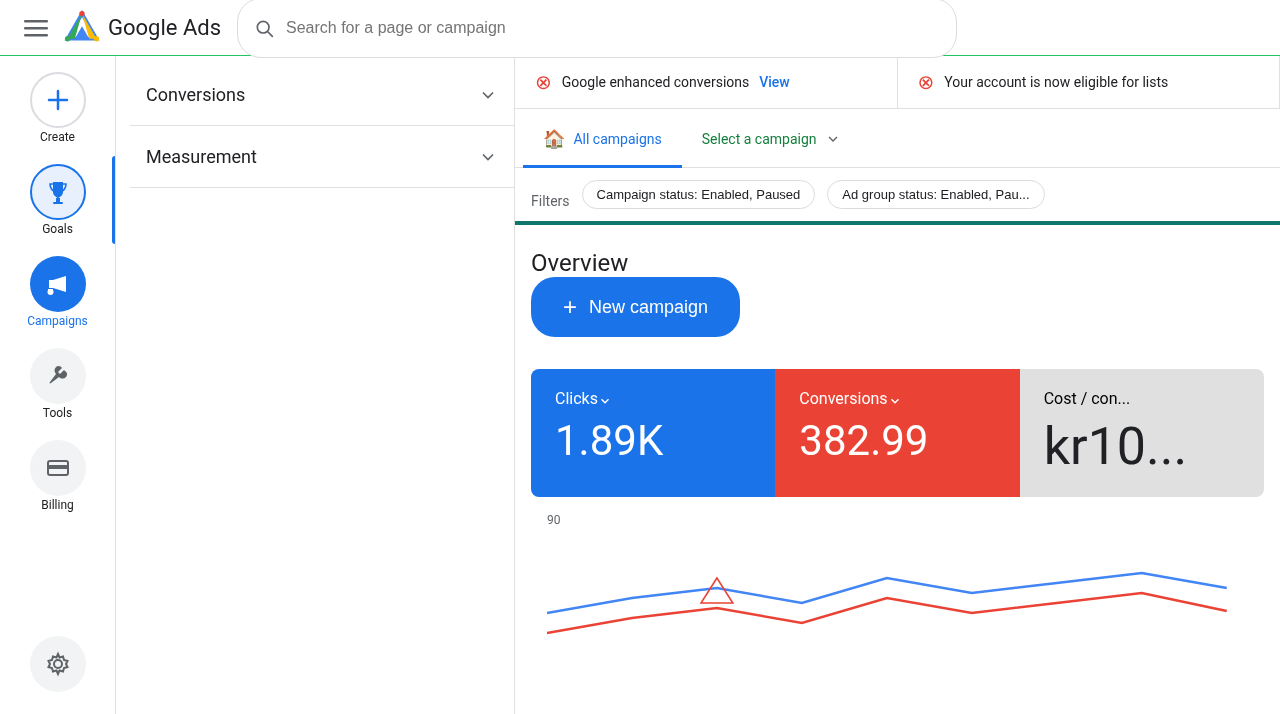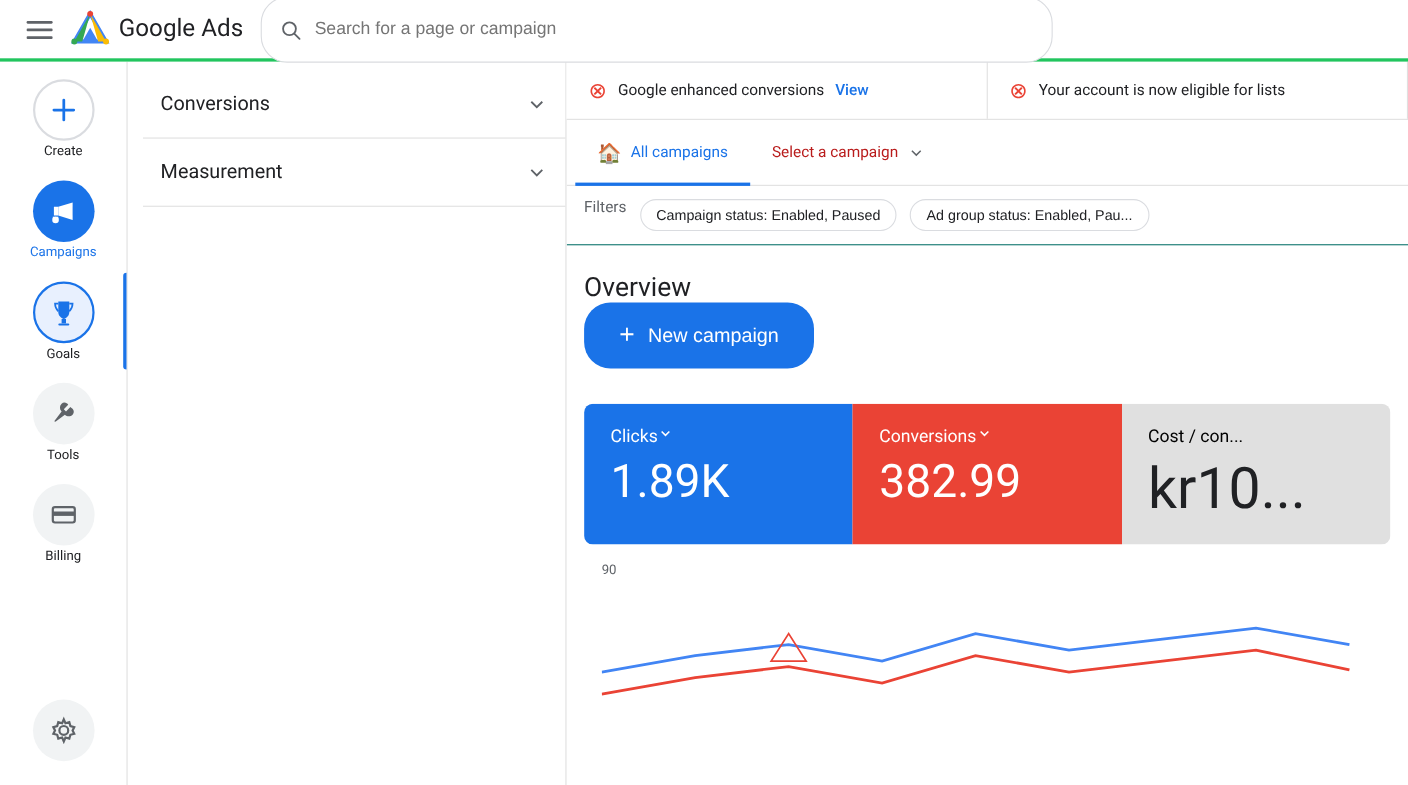--- a/index.html
+++ b/index.html
@@ -7,21 +7,21 @@
 
     
     .header {
       position: fixed;
       top: 0; left: 0; right: 0;
       height: 56px;
       background: #fff;
       display: flex;
       align-items: center;
       padding: 0 16px;
-      border-bottom: 3px solid #22c55e;
+      border-bottom: 1px solid #22c55e;
       z-index: 100;
     }
     .header-menu-icon {
       width: 40px; height: 40px;
       display: flex; align-items: center; justify-content: center;
       cursor: pointer; border-radius: 50%;
       margin-right: 8px;
     }
     .header-logo {
       display: flex; align-items: center; gap: 8px;
@@ -180,40 +180,40 @@
       margin-top: 56px; 
       padding: 0 8px;
     }
     .tab {
       display: flex;
       align-items: center;
       gap: 8px;
       padding: 16px 20px;
       cursor: pointer;
       font-size: 14px;
-      color: #b91c1c;
+      color: #15803d;
       border-bottom: 3px solid transparent;
       margin-bottom: -1px;
       white-space: nowrap;
     }
     .tab.active {
       color: #1a73e8;
       border-bottom-color: #1a73e8;
     }
     .tab-icon {
       font-size: 18px;
     }
 
     
     .filters-bar {
       display: flex;
-      align-items: flex-start;
+      align-items: flex-end;
       padding: 12px 16px;
       gap: 12px;
-      border-bottom: 1px solid #0f766e;
+      border-bottom: 4px solid #0f766e;
     }
     .filters-label {
       font-size: 14px;
       color: #5f6368;
     }
     .filter-chip {
       border: 1px solid #dadce0;
       border-radius: 16px;
       padding: 6px 14px;
       font-size: 13px;
@@ -264,21 +264,21 @@
       flex: 1;
       padding: 20px 24px;
       color: #fff;
     }
     .metric-card.blue { background: #1a73e8; }
     .metric-card.red { background: #ea4335; }
     .metric-card.gray { background: #e0e0e0; min-width: 140px; }
     .metric-label {
       font-size: 16px;
       display: flex;
-      align-items: flex-start;
+      align-items: flex-end;
       gap: 0;
       margin-bottom: 8px;
     }
     .metric-value {
       font-size: 42px;
       font-weight: 400;
     }
     .metric-card.gray .metric-value {
       color: #202124;
       font-size: 52px;
@@ -355,44 +355,44 @@
     <div class="sidebar-icon-circle create">
       <svg width="28" height="28" viewBox="0 0 28 28">
         <line x1="14" y1="5" x2="14" y2="23" stroke="#1a73e8" stroke-width="2.5" stroke-linecap="round"></line>
         <line x1="5" y1="14" x2="23" y2="14" stroke="#1a73e8" stroke-width="2.5" stroke-linecap="round"></line>
       </svg>
     </div>
     <span class="sidebar-item-label">Create</span>
   </div>
 
   <div class="sidebar-item">
-    <div class="sidebar-icon-circle campaigns">
-      <svg width="28" height="28" viewBox="0 0 28 28" fill="none">
-
-        <path d="M5 10 L5 18 L9 18 L9 10 Z" fill="#fff"></path>
-        <path d="M9 10 L22 6 L22 22 L9 18 Z" fill="#fff"></path>
-        <circle cx="6.5" cy="22" r="3" fill="#fff"></circle>
-        <rect x="4" y="19" width="5" height="2" fill="#fff"></rect>
-      </svg>
-    </div>
-    <span class="sidebar-item-label active">Campaigns</span>
-  </div>
-
-  <div class="sidebar-item">
     <div class="sidebar-icon-circle goals">
       <svg width="28" height="28" viewBox="0 0 28 28" fill="none">
         <path d="M9 4 H19 V14 C19 18 14 20 14 20 C14 20 9 18 9 14 Z" fill="#1a73e8"></path>
         <rect x="12" y="20" width="4" height="4" fill="#1a73e8"></rect>
         <rect x="9" y="24" width="10" height="2" rx="1" fill="#1a73e8"></rect>
         <path d="M9 6 H6 C6 10 8 12 9 13" stroke="#1a73e8" stroke-width="1.5" fill="none"></path>
         <path d="M19 6 H22 C22 10 20 12 19 13" stroke="#1a73e8" stroke-width="1.5" fill="none"></path>
       </svg>
     </div>
     <span class="sidebar-item-label">Goals</span>
     <div class="sidebar-active-line"></div>
+  </div>
+
+  <div class="sidebar-item">
+    <div class="sidebar-icon-circle campaigns">
+      <svg width="28" height="28" viewBox="0 0 28 28" fill="none">
+
+        <path d="M5 10 L5 18 L9 18 L9 10 Z" fill="#fff"></path>
+        <path d="M9 10 L22 6 L22 22 L9 18 Z" fill="#fff"></path>
+        <circle cx="6.5" cy="22" r="3" fill="#fff"></circle>
+        <rect x="4" y="19" width="5" height="2" fill="#fff"></rect>
+      </svg>
+    </div>
+    <span class="sidebar-item-label active">Campaigns</span>
   </div>
 
   <div class="sidebar-item">
     <div class="sidebar-icon-circle" style="background:#f1f3f4;">
       <svg width="28" height="28" viewBox="0 0 28 28" fill="none">
         <path d="M20 8 L16 12 L14 10 L18 6 C17 4 14 3 12 5 C10 7 10 10 12 12 L6 20 C5 21 6 22 7 21 L15 15 C17 17 20 17 22 15 C24 13 23 10 21 9 Z" fill="#5f6368"></path>
       </svg>
     </div>
     <span class="sidebar-item-label">Tools</span>
   </div>

